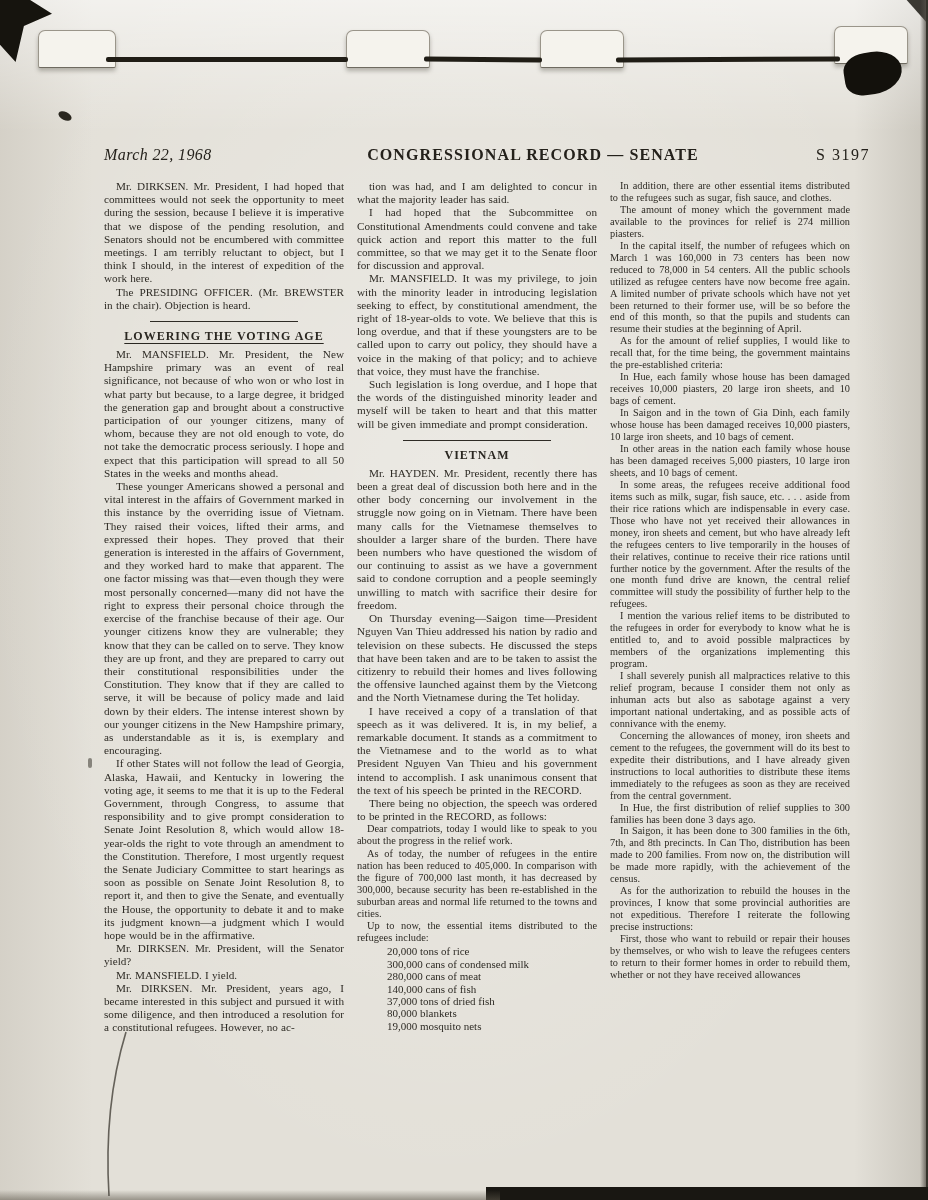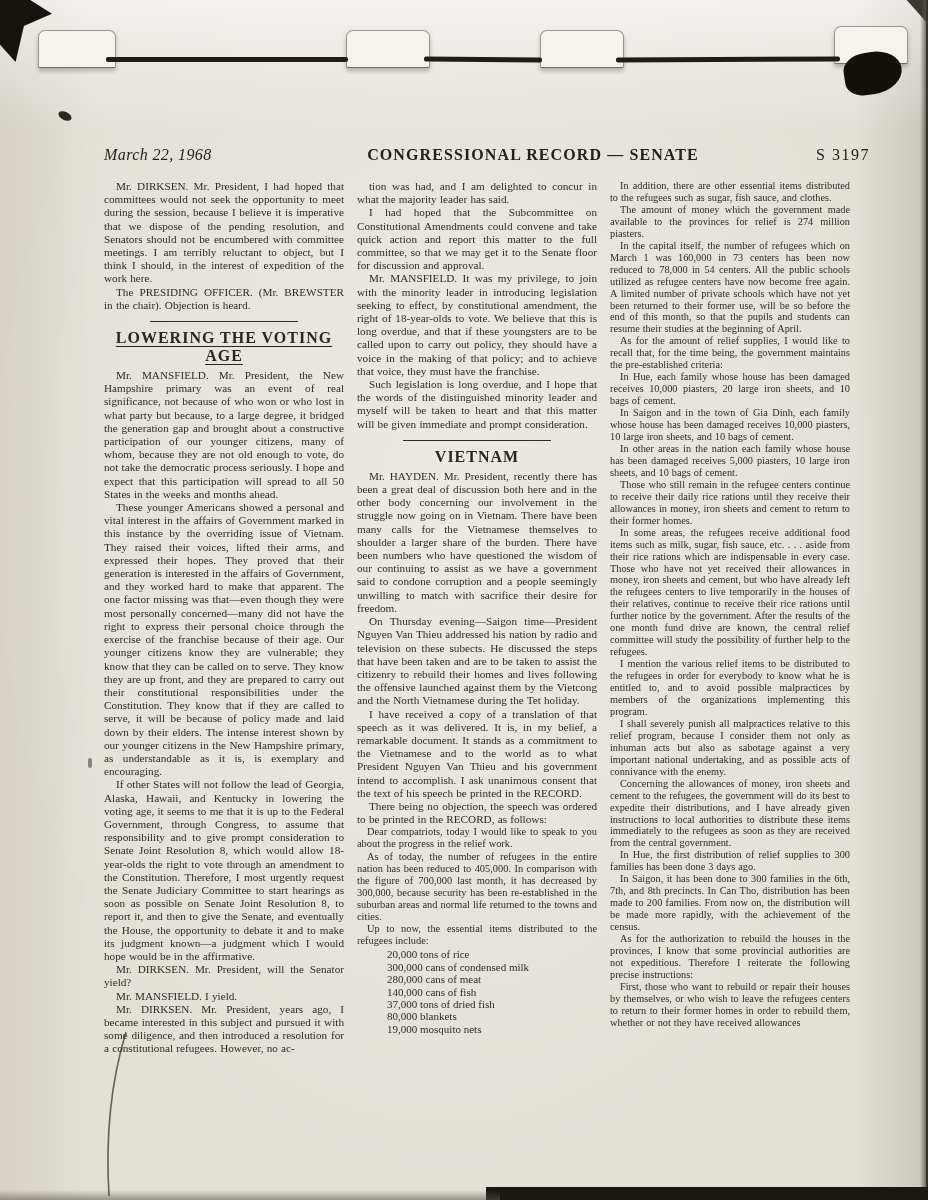--- a/index.html
+++ b/index.html
@@ -53,21 +53,21 @@
     letter-spacing:1.1px;color:#24211b;white-space:nowrap;}
   .ph-pageno{width:130px;text-align:right;font-size:16px;font-weight:normal;
     letter-spacing:1.5px;color:#24211b;}
   
   .columns{position:absolute;left:104px;top:180px;width:746px;height:1012px;
     display:flex;gap:13px;}
   .col{width:240px;height:100%;overflow:hidden;}
   .col p{margin:0;font-size:11.2px;line-height:13.2px;text-align:justify;
     text-indent:12px;word-spacing:.4px;}
   .sec-rule{width:148px;margin:9px auto 7px;border-top:1.6px solid #2e2b25;}
-  h2.sec{margin:0 0 4px;text-align:center;font-size:16px;font-weight:bold;
+  h2.sec{margin:0 0 4px;text-align:center;font-size:12px;font-weight:bold;
     letter-spacing:1px;color:#2a2721;}
   h2.sec.underlined{text-decoration:underline;text-underline-offset:3px;}
   .excerpt p{font-size:10.4px;line-height:12.1px;text-indent:10px;}
   ul.supply-list{margin:1px 0 0 30px;padding:0;list-style:none;
     font-size:11px;line-height:12.4px;}
   ul.supply-list li{text-indent:0;}
   .col3 p{font-size:10.3px;line-height:11.95px;text-indent:10px;}
 </style>
 </head>
 <body>
@@ -143,21 +143,20 @@
     </div>
 
     <div class="col col3">
       <p>In addition, there are other essential items distributed to the refugees such as sugar, fish sauce, and clothes.</p>
       <p>The amount of money which the government made available to the provinces for relief is 274 million piasters.</p>
       <p>In the capital itself, the number of refugees which on March 1 was 160,000 in 73 centers has been now reduced to 78,000 in 54 centers. All the public schools utilized as refugee centers have now become free again. A limited number of private schools which have not yet been returned to their former use, will be so before the end of this month, so that the pupils and students can resume their studies at the beginning of April.</p>
       <p>As for the amount of relief supplies, I would like to recall that, for the time being, the government maintains the pre-established criteria:</p>
       <p>In Hue, each family whose house has been damaged receives 10,000 piasters, 20 large iron sheets, and 10 bags of cement.</p>
       <p>In Saigon and in the town of Gia Dinh, each family whose house has been damaged receives 10,000 piasters, 10 large iron sheets, and 10 bags of cement.</p>
       <p>In other areas in the nation each family whose house has been damaged receives 5,000 piasters, 10 large iron sheets, and 10 bags of cement.</p>
-      <p>Those who still remain in the refugee centers continue to receive their daily rice rations until they receive their allowances in money, iron sheets and cement to return to their former homes.</p>
       <p>In some areas, the refugees receive additional food items such as milk, sugar, fish sauce, etc. . . . aside from their rice rations which are indispensable in every case. Those who have not yet received their allowances in money, iron sheets and cement, but who have already left the refugees centers to live temporarily in the houses of their relatives, continue to receive their rice rations until further notice by the government. After the results of the one month fund drive are known, the central relief committee will study the possibility of further help to the refugees.</p>
       <p>I mention the various relief items to be distributed to the refugees in order for everybody to know what he is entitled to, and to avoid possible malpractices by members of the organizations implementing this program.</p>
       <p>I shall severely punish all malpractices relative to this relief program, because I consider them not only as inhuman acts but also as sabotage against a very important national undertaking, and as possible acts of connivance with the enemy.</p>
       <p>Concerning the allowances of money, iron sheets and cement to the refugees, the government will do its best to expedite their distributions, and I have already given instructions to local authorities to distribute these items immediately to the refugees as soon as they are received from the central government.</p>
       <p>In Hue, the first distribution of relief supplies to 300 families has been done 3 days ago.</p>
       <p>In Saigon, it has been done to 300 families in the 6th, 7th, and 8th precincts. In Can Tho, distribution has been made to 200 families. From now on, the distribution will be made more rapidly, with the achievement of the census.</p>
       <p>As for the authorization to rebuild the houses in the provinces, I know that some provincial authorities are not expeditious. Therefore I reiterate the following precise instructions:</p>
       <p>First, those who want to rebuild or repair their houses by themselves, or who wish to leave the refugees centers to return to their former homes in order to rebuild them, whether or not they have received allowances</p>
     </div>
 

